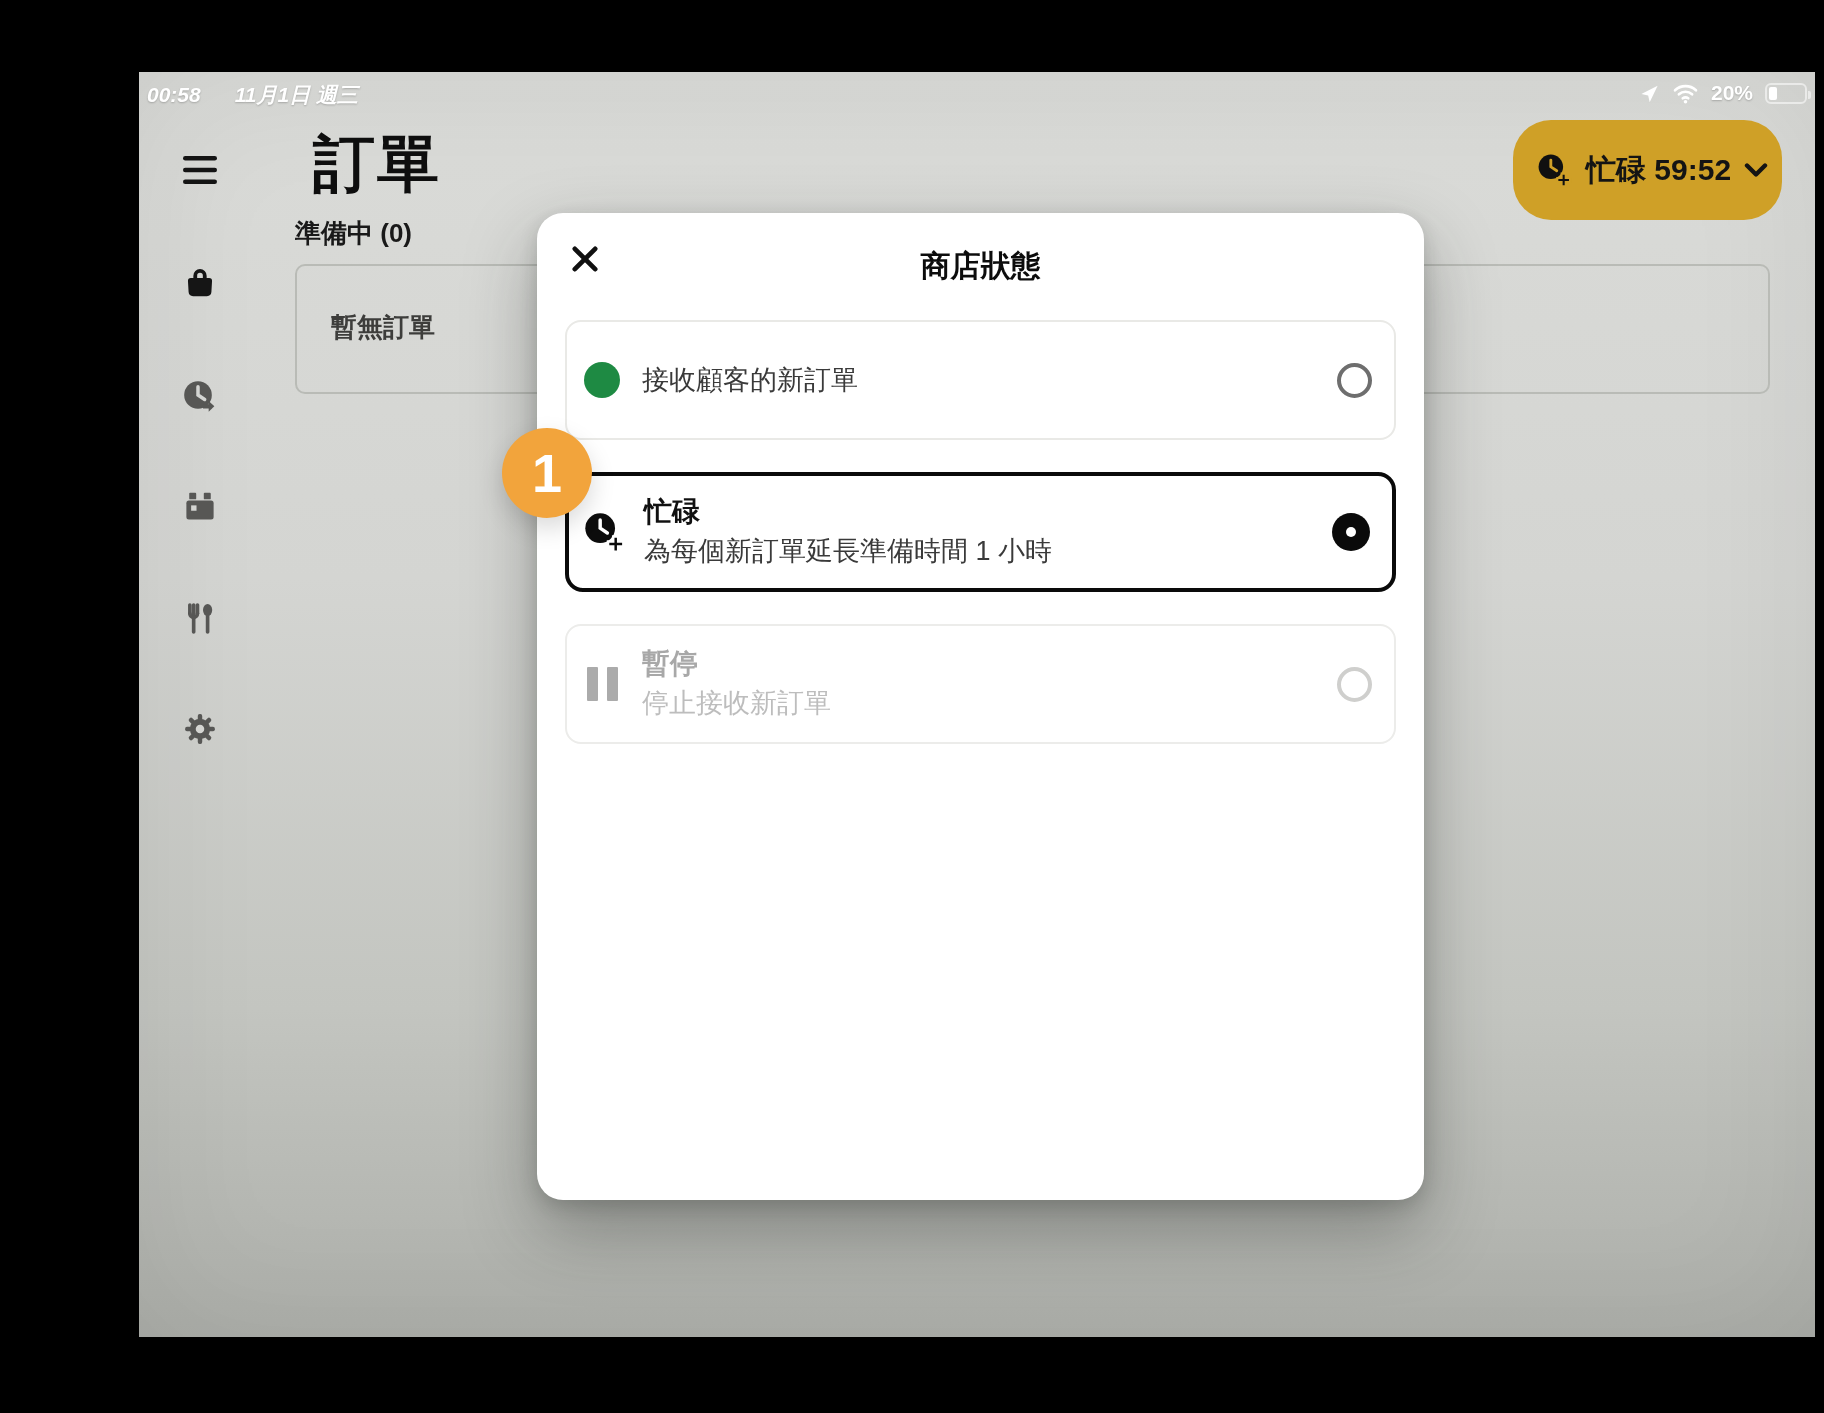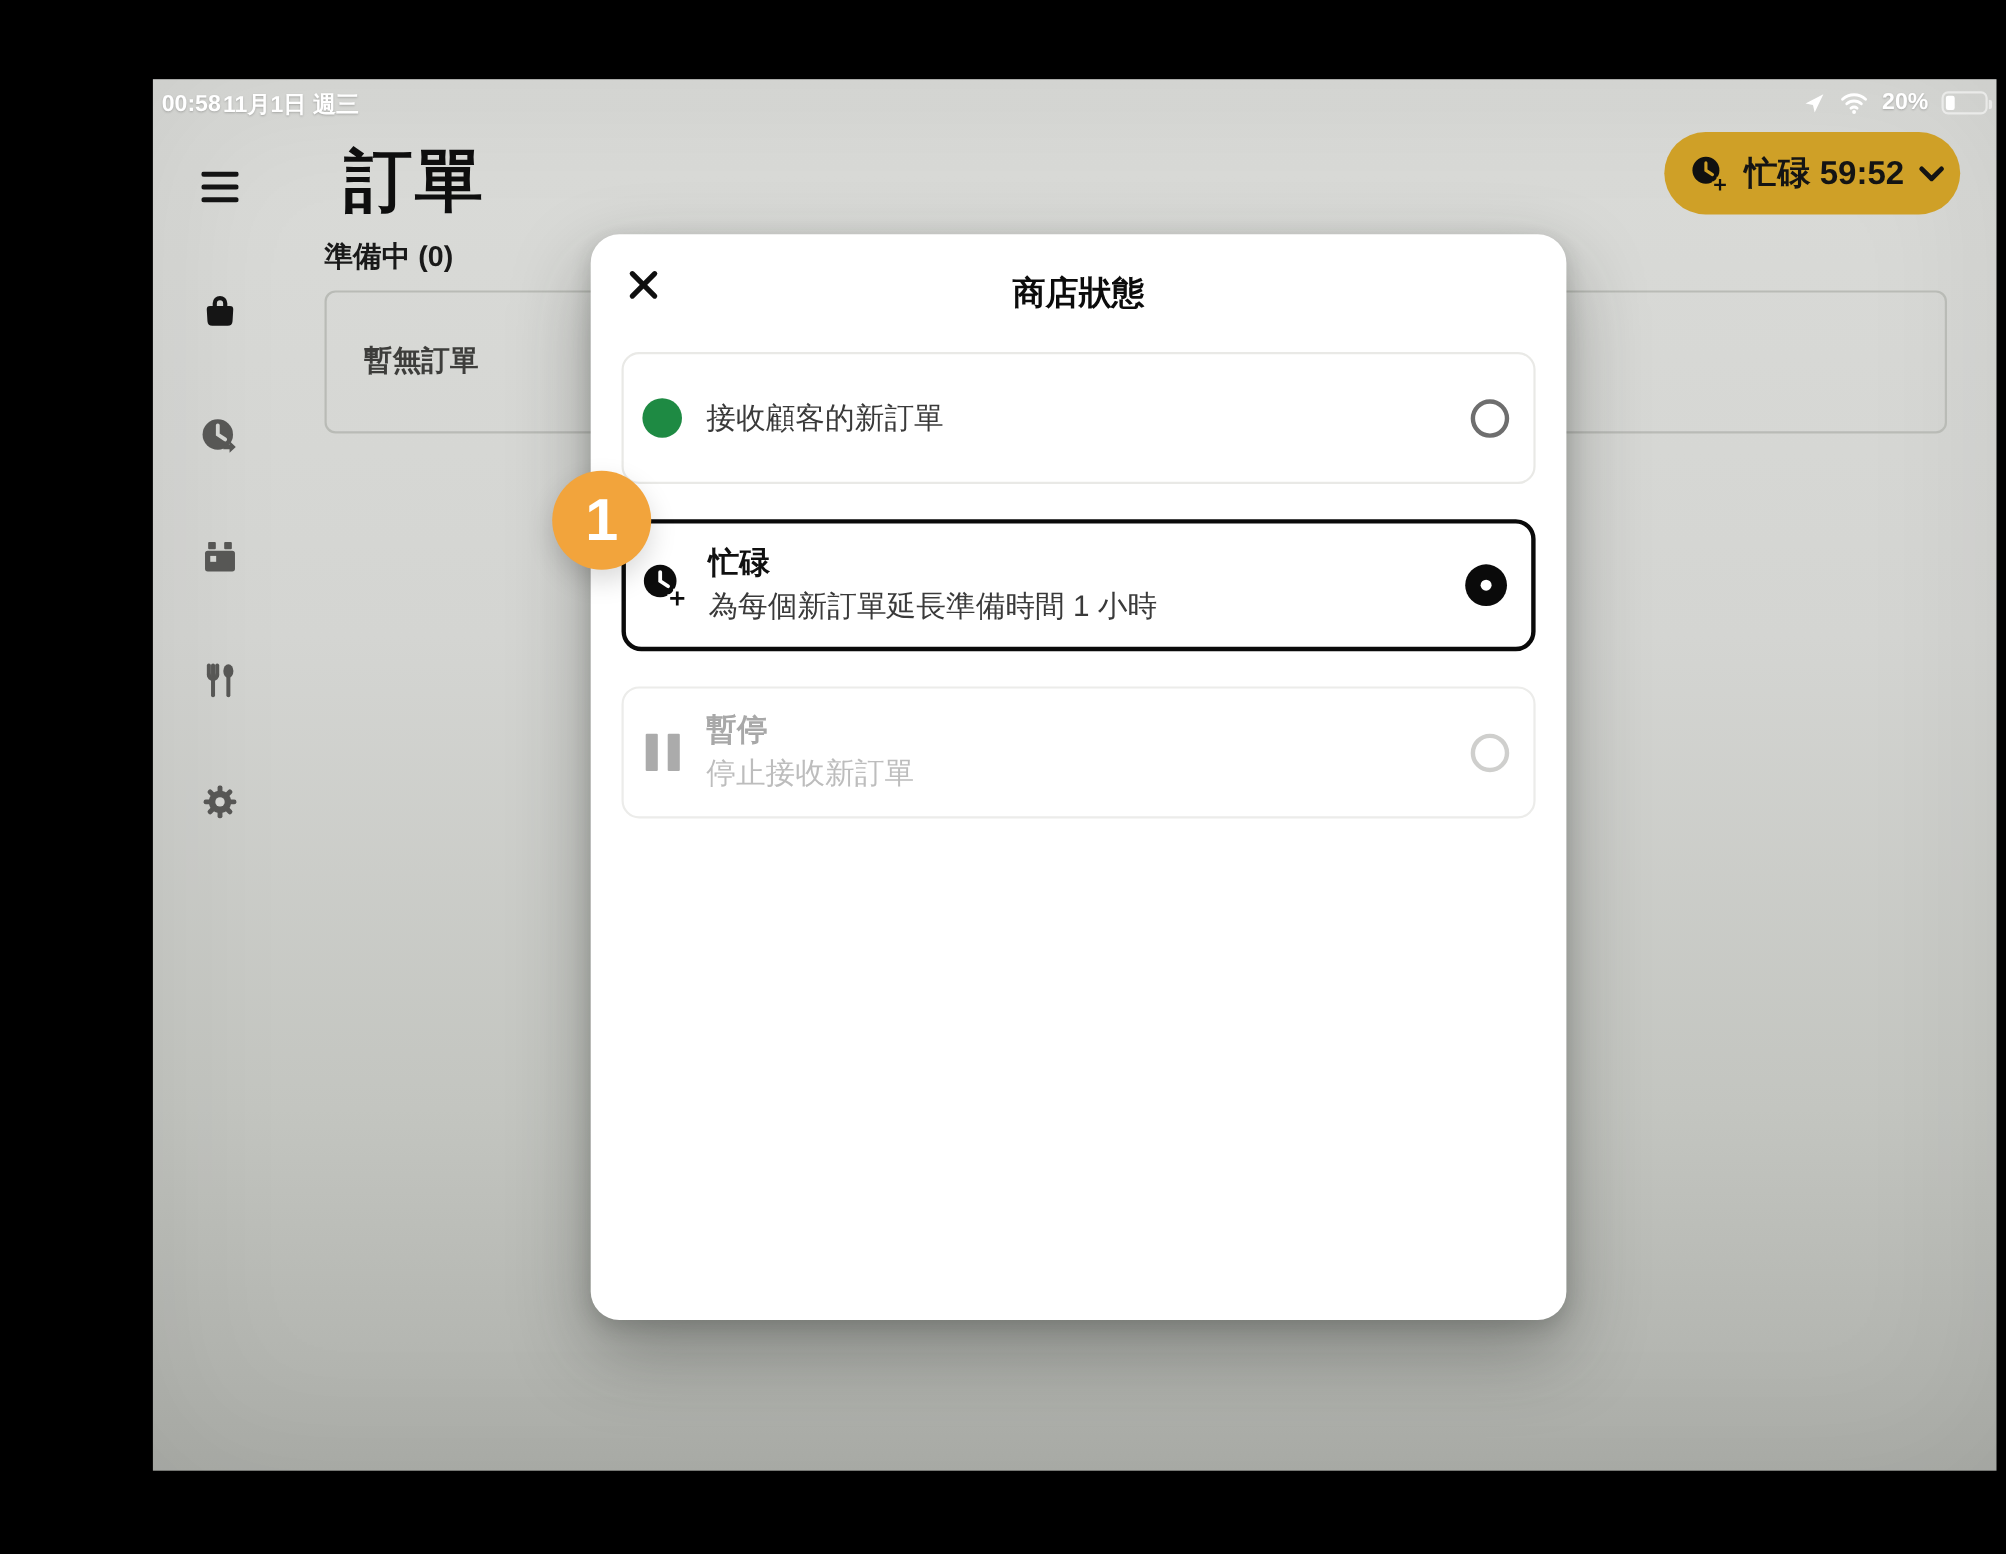--- a/index.html
+++ b/index.html
@@ -2,38 +2,38 @@
 <html><head>
 <meta charset="utf-8">
 <style>
   html,body{margin:0;padding:0;background:#000;}
   .stage{position:relative;width:1824px;height:1413px;background:#000;overflow:hidden;
          font-family:"Liberation Sans","DejaVu Sans",sans-serif;}
   .screen{position:absolute;left:139px;top:72px;width:1676px;height:1265px;overflow:hidden;
           background:linear-gradient(180deg,#dadbd8 0%,#d4d5d2 40%,#c3c5c0 74%,#adafaa 100%);
           box-shadow:inset 0 0 140px rgba(0,0,0,.07);}
   
-  .status-left{position:absolute;left:8px;top:9px;display:flex;gap:2px;align-items:center;
-               color:#fff;font-size:21px;font-weight:bold;text-shadow:0 1px 2px rgba(0,0,0,.22);}
+  .status-left{position:absolute;left:8px;top:9px;display:flex;gap:34px;align-items:center;
+               color:#fff;font-size:21px;font-weight:bold;text-shadow:0 1px 2px rgba(0,0,0,.22);font-style:italic;}
   .status-right{position:absolute;right:8px;top:9px;display:flex;gap:12px;align-items:center;
                 color:#fff;font-size:21px;font-weight:bold;text-shadow:0 1px 2px rgba(0,0,0,.22);}
   .battery{position:relative;width:42px;height:21px;border:2px solid rgba(255,255,255,.55);
            border-radius:6px;box-sizing:border-box;}
   .battery .fill{position:absolute;left:2px;top:2px;width:8px;height:13px;background:#fff;border-radius:2px;}
   .battery .cap{position:absolute;right:-6px;top:6px;width:3px;height:8px;background:rgba(255,255,255,.55);
                 border-radius:0 2px 2px 0;}
   
   .side-btn{position:absolute;left:42px;width:38px;height:38px;display:flex;align-items:center;justify-content:center;}
   
   .page-title{position:absolute;left:142px;top:50px;font-size:62px;font-weight:bold;color:#0e0e0e;letter-spacing:2px;margin-left:32px;}
   .tab{position:absolute;left:156px;top:144px;font-size:26px;font-weight:bold;color:#191919;}
   .empty-box{position:absolute;left:156px;top:192px;width:1475px;height:130px;border:2px solid #b9bbb6;
              border-radius:10px;box-sizing:border-box;}
   .empty-text{position:absolute;left:34px;top:44px;font-size:26px;font-weight:bold;color:#3d3d3b;}
-  .busy-pill{position:absolute;left:1374px;top:48px;width:269px;height:75px;border-radius:38px;
+  .busy-pill{position:absolute;left:1374px;top:48px;width:269px;height:100px;border-radius:38px;
              background:#CFA027;display:flex;align-items:center;padding:0 22px;box-sizing:border-box;gap:13px;}
   .busy-pill .lbl{font-size:30px;font-weight:bold;color:#141414;white-space:nowrap;}
   
   .modal{position:absolute;left:398px;top:141px;width:887px;height:987px;background:#fff;border-radius:26px;
          box-shadow:0 30px 70px rgba(35,38,33,.35), 0 6px 18px rgba(35,38,33,.18);}
   .modal-close{position:absolute;left:30px;top:28px;width:36px;height:36px;display:flex;align-items:center;justify-content:center;}
   .modal-title{position:absolute;left:0;top:33px;width:100%;text-align:center;font-size:30px;font-weight:bold;color:#0c0c0c;}
   .options{position:absolute;left:28px;top:107px;width:831px;}
   .option{box-sizing:border-box;width:100%;height:120px;border-radius:16px;border:2px solid #e9e9e6;
           margin-bottom:32px;display:flex;align-items:center;padding:0 22px 0 6px;background:#fff;}

